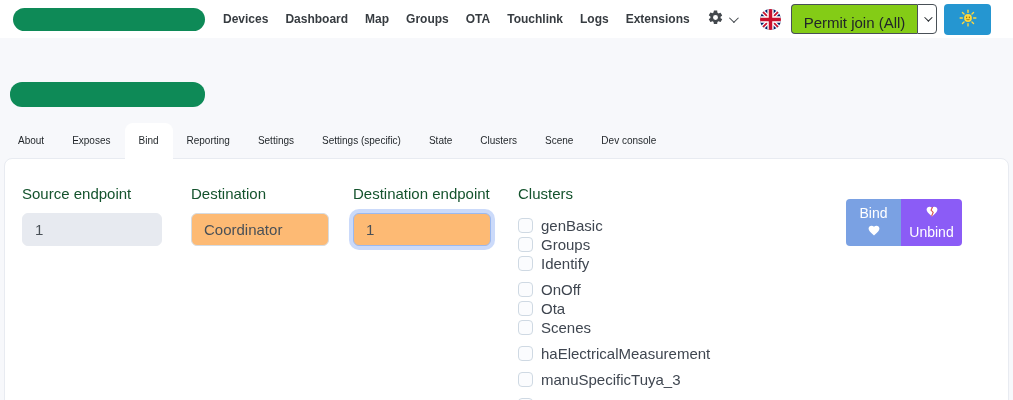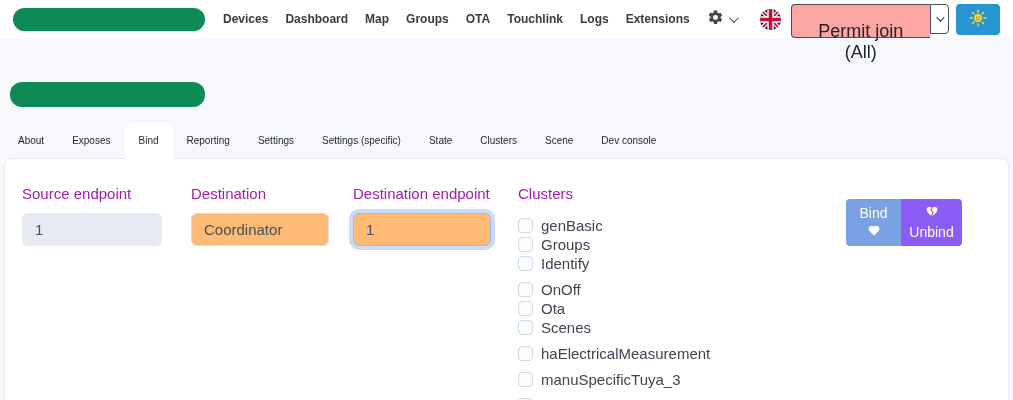--- a/index.html
+++ b/index.html
@@ -22,23 +22,23 @@
   .nav-items { display:flex; gap:17px; margin-left:18px; font-size:12px;font-weight:bold; }
   .nav-item { color:#373c41; cursor:pointer; white-space:nowrap; }
   .gear-wrap { display:flex; align-items:center; gap:5px; margin-left:17px; cursor:pointer; }
   .chev {
     width:7px; height:7px; border-right:1.6px solid #43484d; border-bottom:1.6px solid #43484d;
     transform:rotate(45deg) translateY(-2px); display:inline-block;
   }
   .flag-wrap { margin-left:24px; width:21px; height:21px; cursor:pointer; flex:none; }
   .permit-group { display:flex; margin-left:10px; height:30px; }
   .permit-main {
-    background:#fca5a5; border:1px solid #495057; border-right:none;
-    border-radius:4px 0 0 4px; font-size:18px; color:#212529;
-    padding:16px 12px; cursor:pointer; font-family:inherit;
+    background:#84cc16; border:1px solid #495057; border-right:none;
+    border-radius:4px 0 0 4px; font-size:15px; color:#212529;
+    padding:9px 12px; cursor:pointer; font-family:inherit;
   }
   .permit-caret {
     background:#fff; border:1px solid #495057; border-radius:0 4px 4px 0;
     width:20px; display:flex; align-items:center; justify-content:center; cursor:pointer;
   }
   .permit-caret .chev { width:6px; height:6px; border-color:#212529; }
   .theme-btn {
     margin-left:7px; width:47px; height:31px; border:none; border-radius:4px;
     background:#2596d1; display:flex; align-items:center; justify-content:center; cursor:pointer;
   }
@@ -57,21 +57,21 @@
     background:#fff; border-radius:8px 8px 0 0; margin-bottom:-1px;
   }
   
   .card {
     position:relative; z-index:1;
     margin:0 4px; background:#fff;
     border:1px solid #e8ebf1; border-radius:8px;
     padding-bottom:20px;
   }
   .card-body { display:flex; padding:26px 17px 0; }
-  .field-label { font-size:15px; color:#a21caf; line-height:18px; display:block; }
+  .field-label { font-size:15px; color:#14532d; line-height:18px; display:block; }
   .col-src { width:140px; margin-right:29px; }
   .col-dst { width:138px; margin-right:24px; }
   .col-dep { width:138px; margin-right:27px; }
   .col-clu { width:313px; margin-right:15px; }
   .col-act { width:130px; }
   .tinput {
     margin-top:10px; width:100%; height:33px; border-radius:6px;
     border:1px solid #d6dbe1; font-size:15px; color:#495057;
     padding:0 12px; font-family:inherit; background:#fdba74; display:block;
   }

